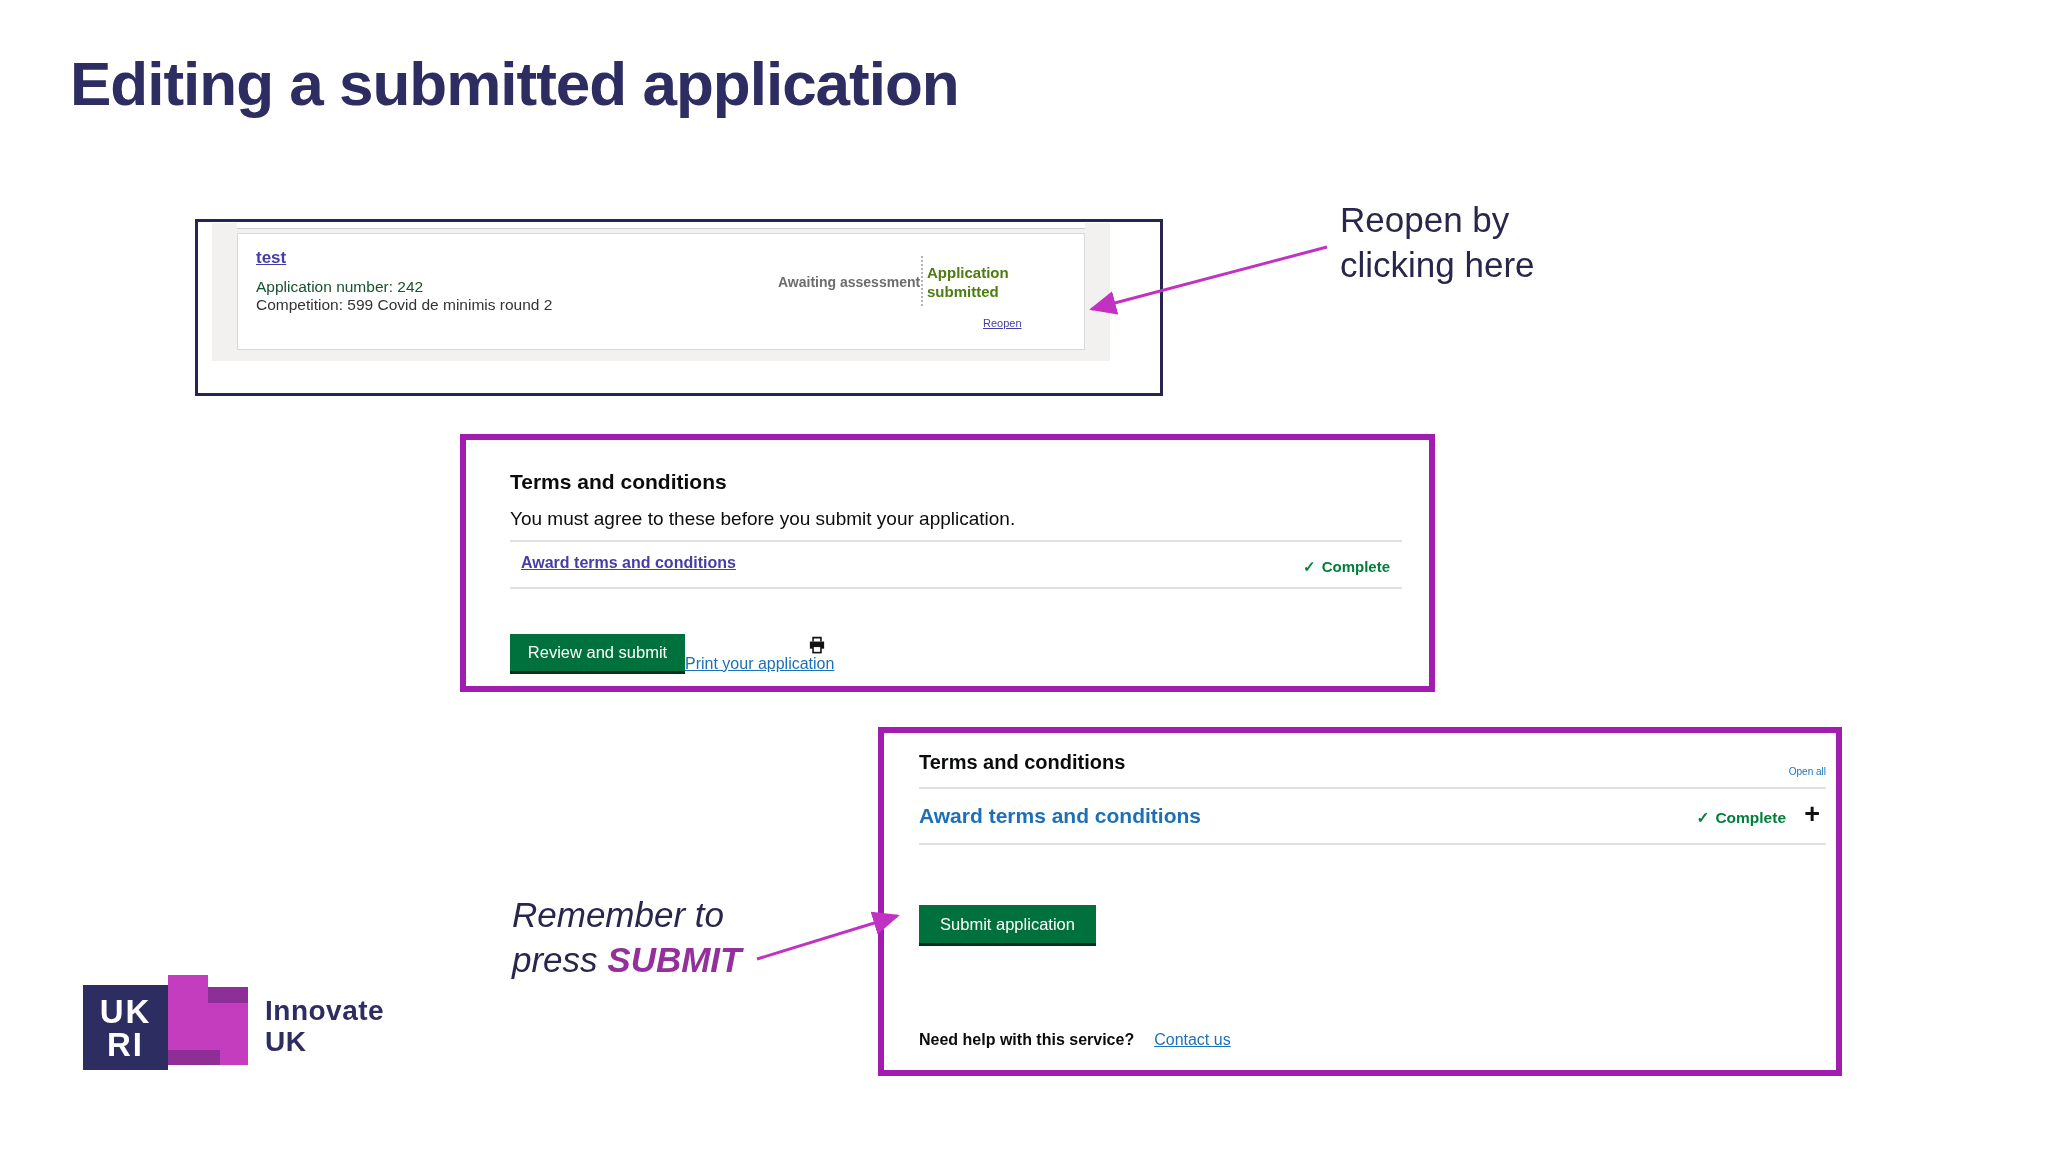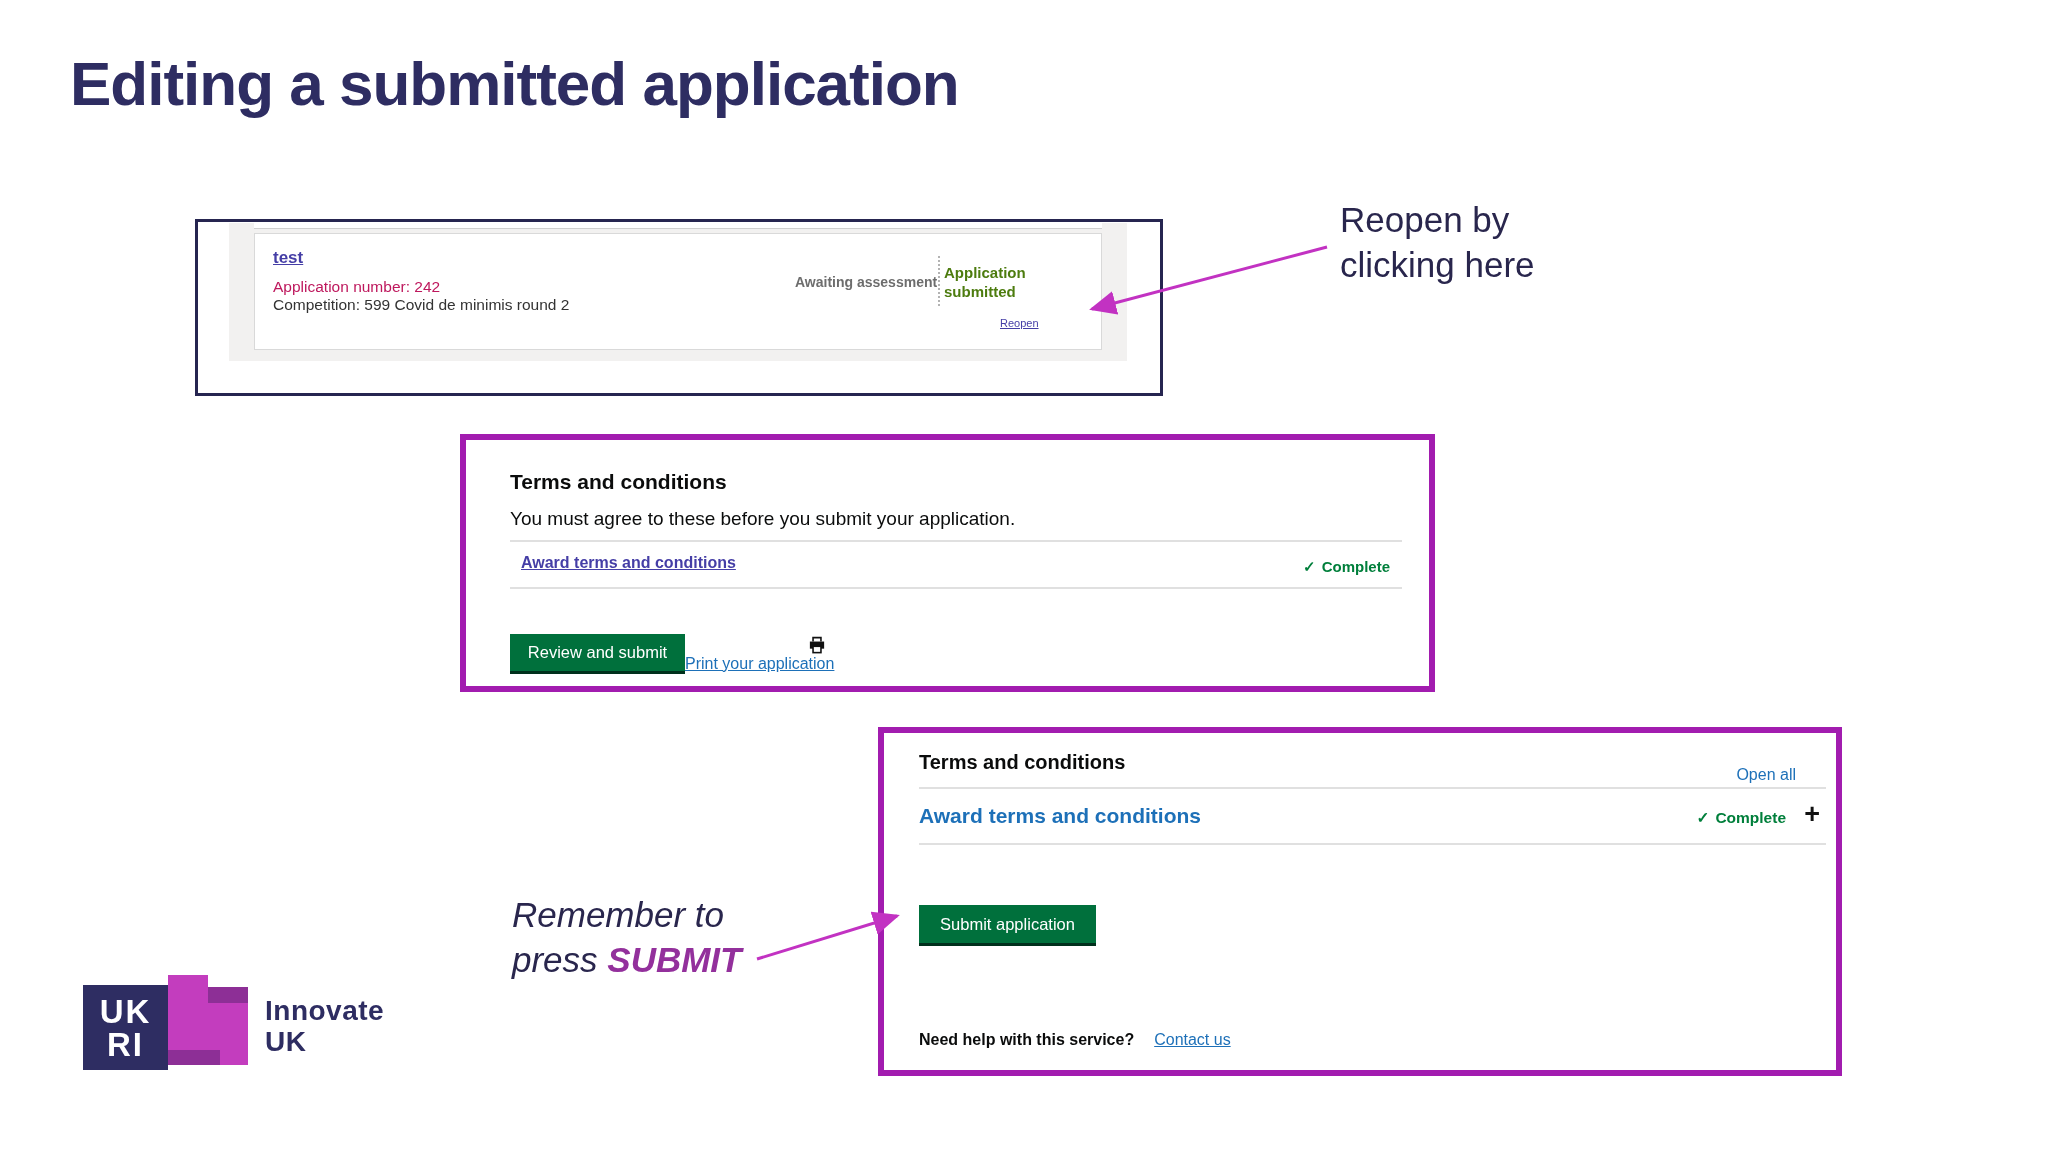--- a/index.html
+++ b/index.html
@@ -6,27 +6,27 @@
   .slide{position:relative;width:2048px;height:1152px;background:#ffffff;overflow:hidden;
          font-family:"Liberation Sans", sans-serif;color:#0b0c0c;}
 
   
   .title{position:absolute;left:70px;top:48px;font-size:62px;font-weight:bold;
          color:#2e2d62;letter-spacing:-1px;}
 
   
   .panel1{position:absolute;left:195px;top:219px;width:968px;height:177px;
           background:#fff;border:3px solid #262550;box-sizing:border-box;}
-  .p1-gray{position:absolute;left:31px;top:1px;width:898px;height:138px;background:#f2f1f0;}
+  .p1-gray{position:absolute;left:14px;top:1px;width:898px;height:138px;background:#f2f1f0;}
   .p1-topstrip{position:absolute;left:25px;top:0;width:848px;height:5px;background:#ffffff;
                border-bottom:1px solid #cfcfcf;}
   .p1-card{position:absolute;left:25px;top:10px;width:848px;height:117px;background:#fff;
            border:1px solid #d9d9d9;box-sizing:border-box;}
   .p1-project{position:absolute;left:18px;top:14px;font-size:17px;font-weight:bold;}
-  .p1-line1{position:absolute;left:18px;top:44px;font-size:15.5px;color:#be185d;}
+  .p1-line1{position:absolute;left:18px;top:44px;font-size:15.5px;color:#14532d;}
   .p1-line2{position:absolute;left:18px;top:62px;font-size:15.5px;color:#333;}
   .p1-status{position:absolute;left:540px;top:40px;font-size:14px;font-weight:600;color:#6d6d6d;}
   .p1-divider{position:absolute;left:683px;top:22px;height:50px;width:0;
               border-left:2px dotted #b3b3b3;}
   .p1-badge{position:absolute;left:689px;top:29px;width:150px;
             font-size:15px;font-weight:bold;color:#4d7c0f;line-height:19px;}
   .p1-reopen{position:absolute;left:745px;top:83px;font-size:11px;}
 
   .link-purple{color:#453ea6;text-decoration:underline;cursor:pointer;}
   .link-blue{color:#1d70b8;text-decoration:underline;cursor:pointer;}
@@ -49,21 +49,21 @@
   .p2-complete{top:118px;right:39px;}
   .p2-rule2{left:44px;top:147px;width:892px;}
   .p2-btn{left:44px;top:194px;width:175px;height:37px;}
   .p2-print{position:absolute;left:219px;top:196px;display:flex;align-items:flex-end;flex-direction:column;}
   .p2-print svg{margin-right:7px;}
   .p2-print a{font-size:16px;}
 
   
   .panel3{left:878px;top:727px;width:964px;height:349px;}
   .p3-heading{position:absolute;left:35px;top:18px;font-size:20px;font-weight:bold;}
-  .p3-openall{position:absolute;right:40px;top:33px;font-size:16px;}
+  .p3-openall{position:absolute;right:10px;top:33px;font-size:10px;}
   .p3-rule1{left:35px;top:54px;width:907px;}
   .p3-award{position:absolute;left:35px;top:71px;font-size:21px;font-weight:bold;
             color:#1d70b8;cursor:pointer;}
   .p3-complete{top:76px;right:50px;font-size:15.5px;}
   .p3-plus{position:absolute;right:16px;top:68px;font-size:27px;font-weight:900;color:#111;
            cursor:pointer;line-height:27px;}
   .p3-rule2{left:35px;top:110px;width:907px;}
   .p3-btn{left:35px;top:172px;width:177px;height:38px;}
   .p3-help{position:absolute;left:35px;top:298px;font-size:16px;}
   .p3-help .q{font-weight:bold;margin-right:20px;}

